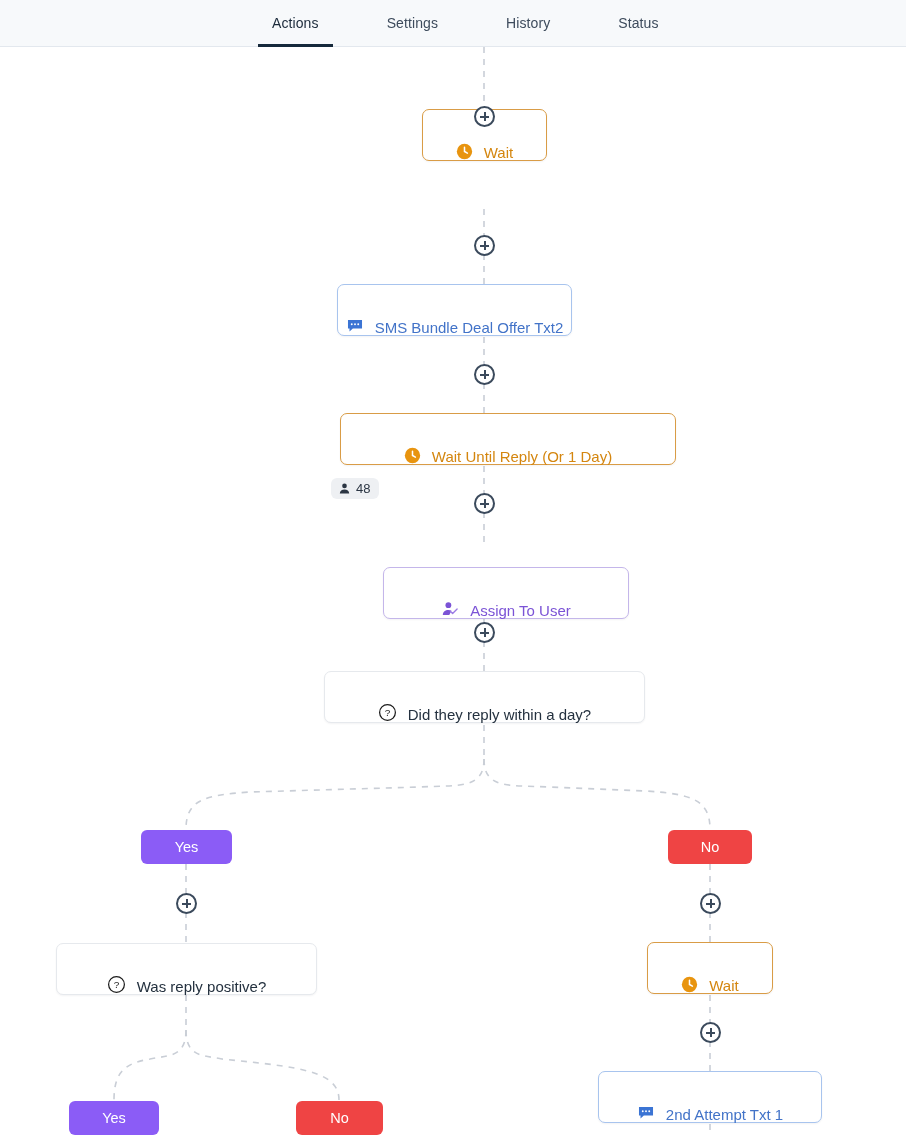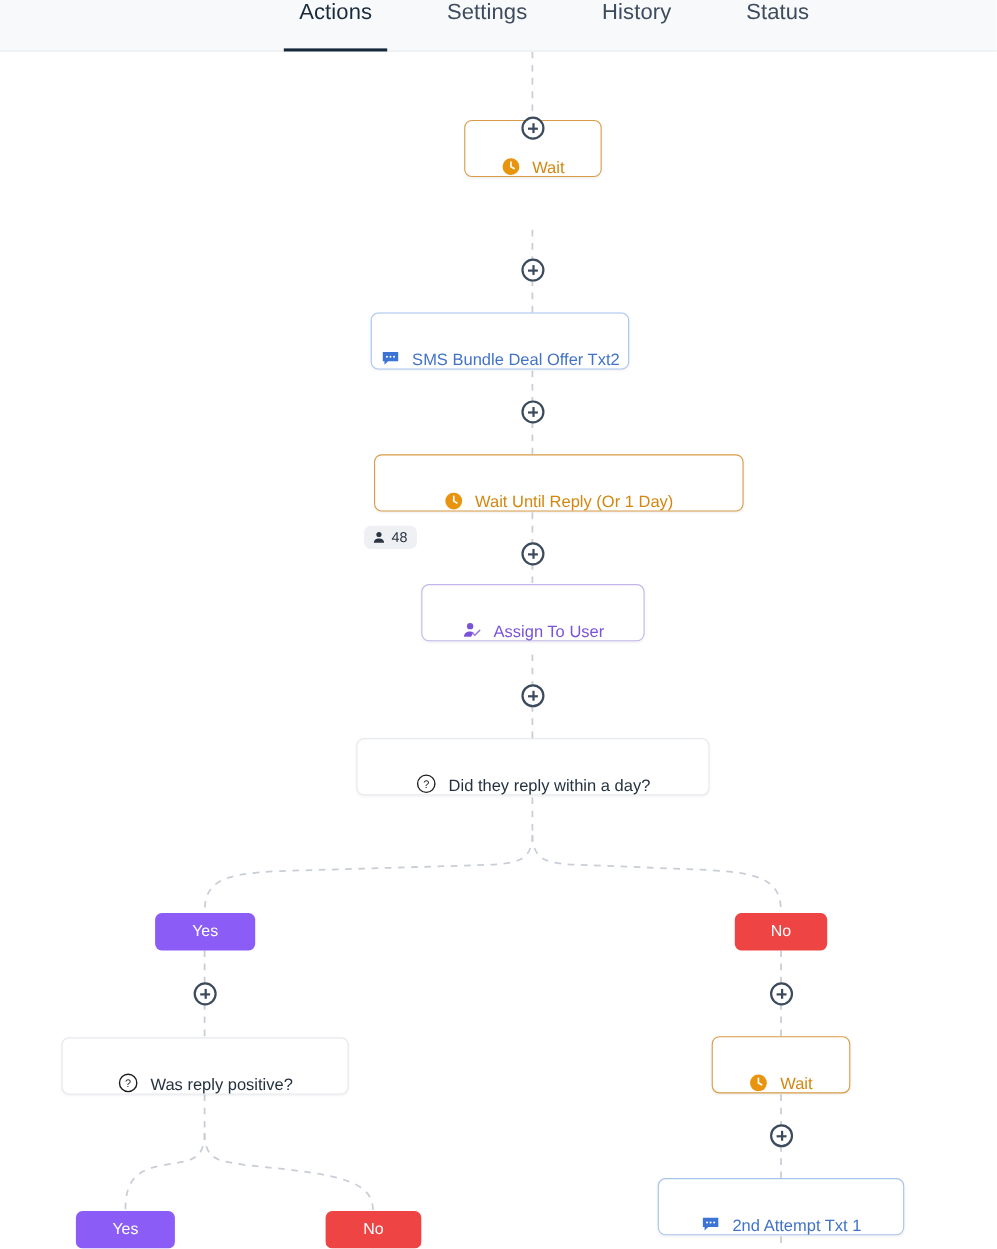--- a/index.html
+++ b/index.html
@@ -23,24 +23,24 @@
     border-bottom: 1px solid #e3e8ee;
     display: flex;
     align-items: stretch;
     justify-content: flex-start;
     padding-left: 258px;
     box-sizing: border-box;
   }
   .tab {
     position: relative;
     display: flex;
-    align-items: flex-start;
+    align-items: center;
     justify-content: center;
     padding: 0 14px;
-    font-size: 20px;
+    font-size: 14px;
     color: #3d4b5c;
     letter-spacing: .1px;
     cursor: pointer;
     box-sizing: border-box;
   }
   .tab.active {
     color: #1b2a3a;
   }
   .tab.active::after {
     content: "";
@@ -268,21 +268,21 @@
   <div class="badge" style="left:331px; top:400px;margin-top:31px;">
     <span class="ic">
       <svg width="13" height="13" viewBox="0 0 20 20">
         <circle cx="10" cy="6" r="3.6" fill="#2b3543"></circle>
         <path d="M2.8 17.5c0-4 3.3-6 7.2-6s7.2 2 7.2 6z" fill="#2b3543"></path>
       </svg>
     </span>
     <span>48</span>
   </div>
 
-  <div class="node assign" style="left:383px; top:484px; width:203px;">
+  <div class="node assign" style="left:383px; top:520px; width:246px;">
     <span class="ic">
       <svg width="18" height="18" viewBox="0 0 20 20">
         <circle cx="8.2" cy="5.8" r="3.2" fill="#7b53d6"></circle>
         <path d="M2 16.6c0-3.6 2.8-5.4 6.2-5.4 1.3 0 2.5.25 3.5.75L9.2 16.6z" fill="#7b53d6"></path>
         <path d="M10.6 12.8l2.3 2.3 5-5" stroke="#9b7be4" stroke-width="1.5" fill="none" stroke-linecap="round" stroke-linejoin="round"></path>
       </svg>
     </span>
     <span class="label">Assign To User</span>
   </div>
 

